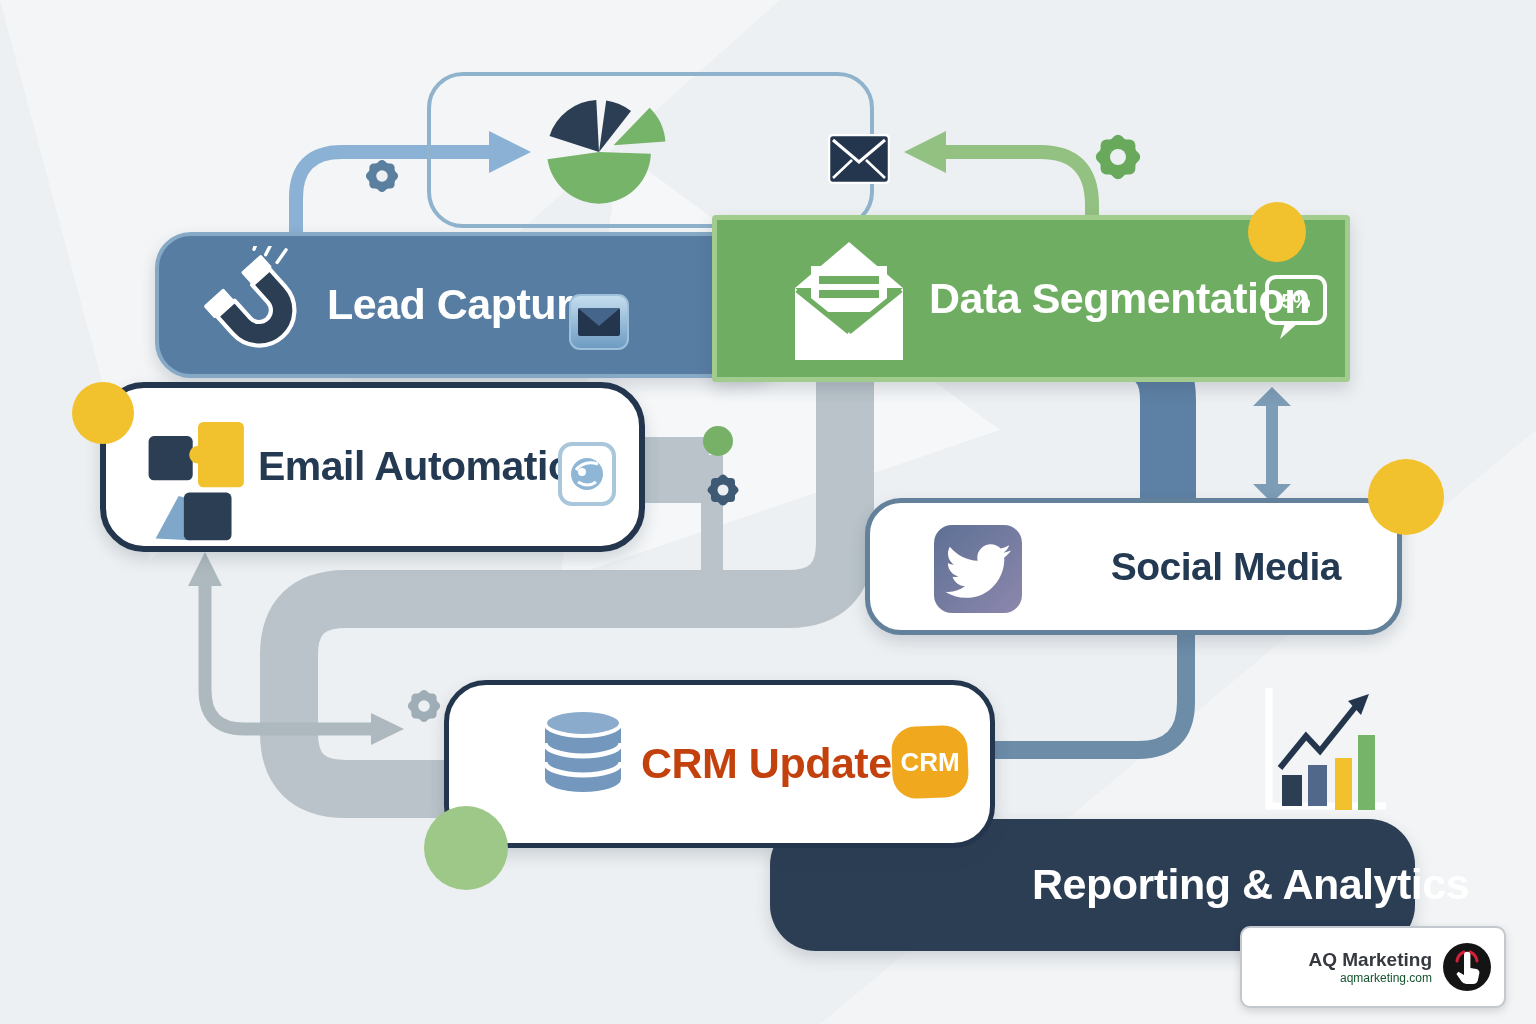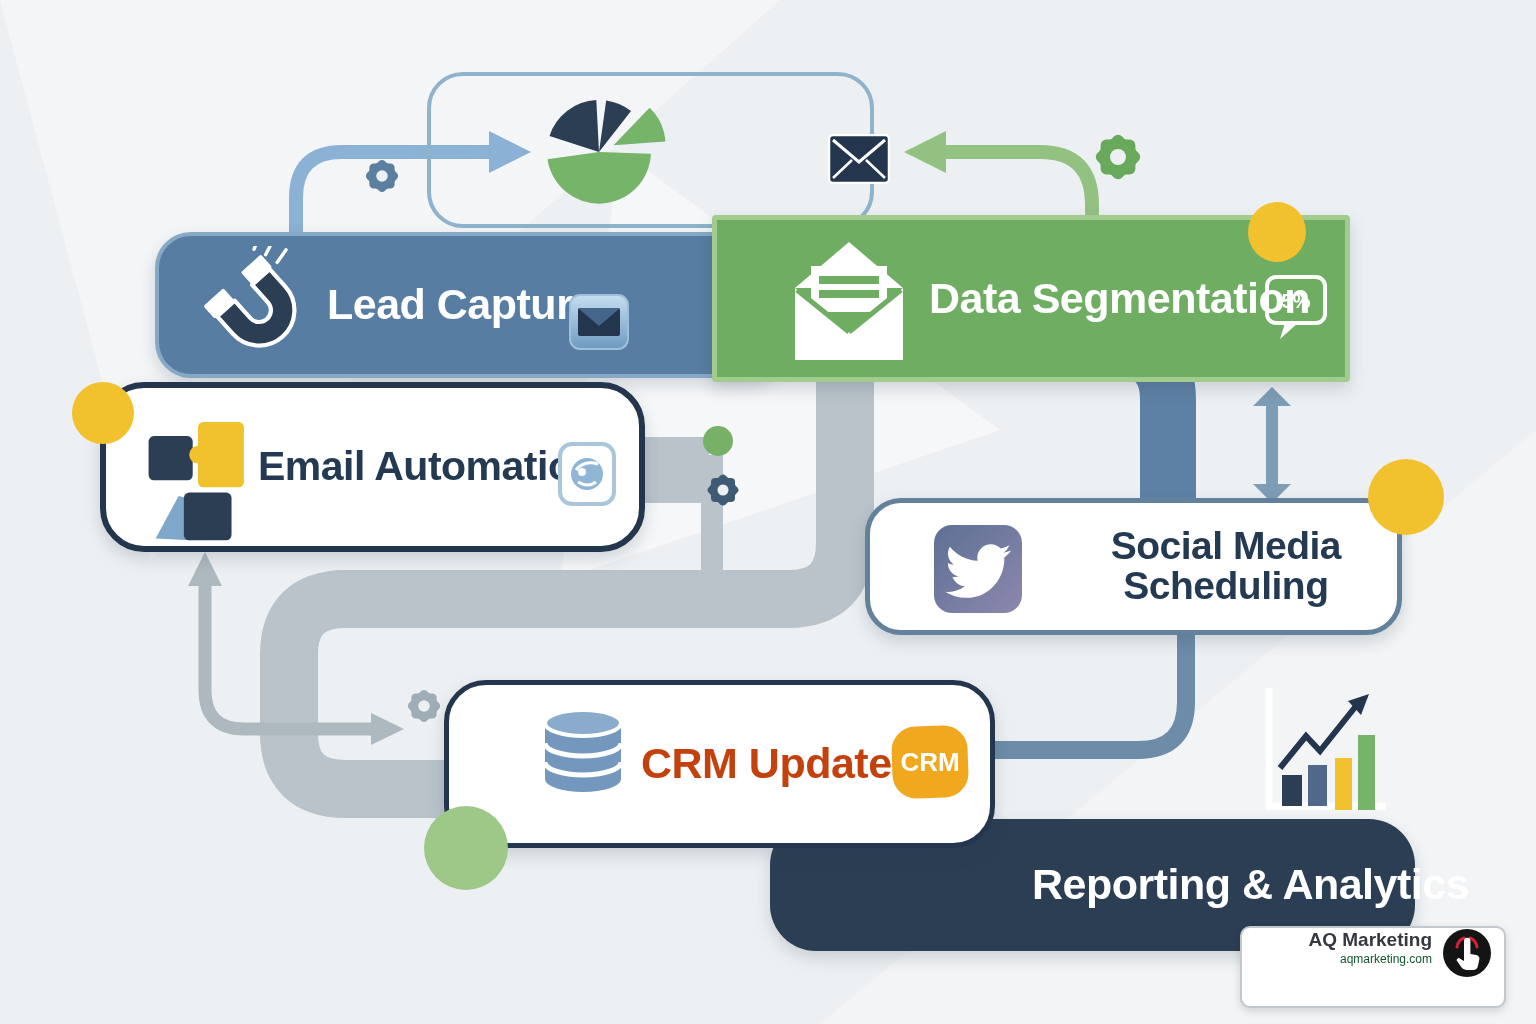--- a/index.html
+++ b/index.html
@@ -39,21 +39,21 @@
   #crm-box .label{color:#c2410c;font-size:43px;position:absolute;left:192px;top:50%;transform:translateY(-50%);}
   #reporting-box{left:770px;top:795px;width:645px;height:132px;background:#2c3e54;border-radius:46px;margin-top:24px;}
   #reporting-box .label{color:#fff;font-size:43px;position:absolute;left:262px;top:50%;transform:translateY(-50%);white-space:nowrap;}
   .accent-circle{position:absolute;border-radius:50%;z-index:3;}
   .yellow{background:#f2c12e;}
   .green-c{background:#9dc888;}
   #bar-chart-icon{z-index:3;}
   #watermark{
     position:absolute;left:1240px;top:926px;width:266px;height:82px;z-index:4;
     background:#fff;border:2px solid #c3c8ce;border-radius:10px;
-    display:flex;align-items:flex-start;justify-content:flex-end;gap:10px;
+    display:flex;align-items:center;justify-content:flex-end;gap:10px;
     padding-right:12px;box-sizing:border-box;
     box-shadow:0 3px 8px rgba(0,0,0,.15);
   }
   #watermark .txt{text-align:right;line-height:1.25;}
   #watermark .name{font-weight:700;font-size:19px;color:#35393f;}
   #watermark .domain{font-size:12px;color:#14532d;}
 </style>
 </head>
 <body>
 
@@ -159,21 +159,20 @@
         <linearGradient id="twGrad" x1="0" y1="0" x2="1" y2="1">
           <stop offset="0" stop-color="#5d7094"></stop>
             <stop offset="1" stop-color="#8d87ad"></stop>
         </linearGradient>
       </defs>
       <rect x="0" y="0" width="88" height="88" rx="18" fill="url(#twGrad)"></rect>
       <path transform="translate(11,17) scale(1.0)" fill="#fff" d="M66 8.6c-2.4 1.1-5 1.8-7.7 2.1 2.8-1.7 4.9-4.3 5.9-7.4-2.6 1.5-5.5 2.7-8.5 3.3C53.2 3.9 49.7 2.2 45.8 2.2c-7.4 0-13.5 6-13.5 13.5 0 1.1.1 2.1.4 3.1-11.2-.6-21.2-5.9-27.8-14.1-1.2 2-1.9 4.3-1.9 6.8 0 4.7 2.4 8.8 6 11.2-2.2-.1-4.3-.7-6.1-1.7v.2c0 6.5 4.7 12 10.8 13.2-1.1.3-2.3.5-3.6.5-.9 0-1.7-.1-2.6-.2 1.8 5.4 6.7 9.3 12.6 9.4-4.6 3.6-10.4 5.8-16.7 5.8-1.1 0-2.2-.1-3.2-.2 6 3.8 13.1 6.1 20.7 6.1 24.8 0 38.4-20.6 38.4-38.4l-.1-1.8c2.7-1.9 5-4.3 6.8-7z"></path>
     </svg>
     <span class="label">
       <span>Social Media</span><br>
-      <span>Scheduling</span>
     </span>
   </div>
 
   <div class="node" id="lead-box">
     <svg class="icon-abs" style="left:34px;top:10px;" width="130" height="126" viewBox="-70 -75 140 150">
       <g transform="rotate(-42)">
         <path d="M -42 -26 L -42 2 A 42 42 0 0 0 42 2 L 42 -26 L 14 -26 L 14 2 A 14 14 0 0 1 -14 2 L -14 -26 Z" fill="#2c3e54" stroke="#fff" stroke-width="5" stroke-linejoin="round"></path>
         <rect x="-46" y="-46" width="32" height="20" rx="2" fill="#fff"></rect>
         <rect x="14" y="-46" width="32" height="20" rx="2" fill="#fff"></rect>
         <g stroke="#fff" stroke-width="4" stroke-linecap="round">

